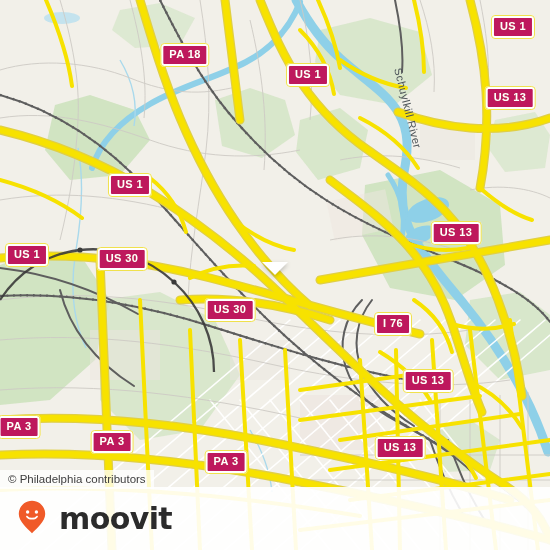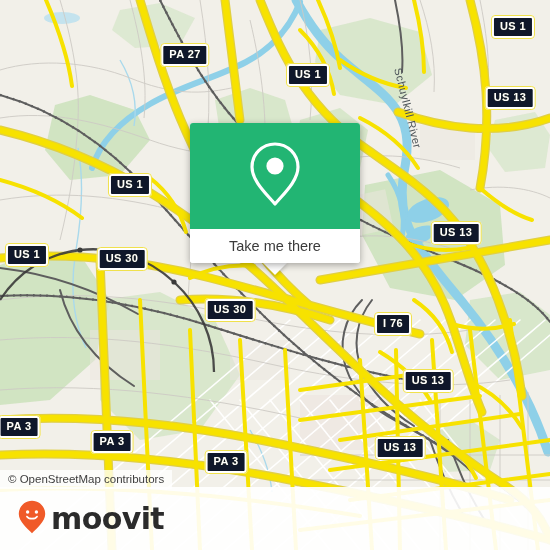--- a/index.html
+++ b/index.html
@@ -25,21 +25,21 @@
     width: 550px;
     height: 550px;
     background: #f2f0e9;
   }
   #map-svg { display: block; }
 
   
   .shield {
     position: absolute;
     transform: translate(-50%, -50%);
-    background: #0f172a;
+    background: #be185d;
     border: 2px solid #ffffff;
     outline: 1px solid #f0e14d;
     border-radius: 3px;
     color: #ffffff;
     font-family: "Liberation Sans", sans-serif;
     font-weight: bold;
     font-size: 11px;
     line-height: 11px;
     padding: 3px 6px 4px 6px;
     letter-spacing: 0.4px;
@@ -135,21 +135,21 @@
   }
   #bottom-title {
     font-size: 16.5px;
     color: #3a3a3a;
     font-family: "Liberation Sans", sans-serif;
     white-space: nowrap;
   }
   #moovit-logo {
     display: flex;
     align-items: center;
-    gap: 5px;
+    gap: 13px;
   }
   #moovit-wordmark {
     font-size: 30px;
     font-weight: bold;
     color: #2b2b2b;
     font-family: "DejaVu Sans", sans-serif;
     letter-spacing: -0.6px;
     line-height: 30px;
   }
 </style>
@@ -383,53 +383,40 @@
         <path d="M0,300 C18,272 46,254 80,250 C114,246 148,258 174,282
                  C200,306 214,338 214,372" stroke="#3a3a3a" stroke-width="2.3" fill="none" opacity="0.9"></path>
         <circle cx="80" cy="250" r="2.6" fill="#3a3a3a"></circle>
         <circle cx="174" cy="282" r="2.6" fill="#3a3a3a"></circle>
       </g>
     </svg>
 
     <div class="river-label" style="left:398px; top:62px; transform: rotate(76deg);">Schuylkill River</div>
 
     <div class="shield" style="left:513px; top:27px;">US 1</div>
-    <div class="shield" style="left:185px; top:55px;">PA 27</div>
+    <div class="shield" style="left:185px; top:55px;">PA 18</div>
     <div class="shield" style="left:308px; top:75px;">US 1</div>
     <div class="shield" style="left:510px; top:98px;">US 13</div>
     <div class="shield" style="left:130px; top:185px;">US 1</div>
     <div class="shield" style="left:456px; top:233px;">US 13</div>
     <div class="shield" style="left:27px;  top:255px;">US 1</div>
     <div class="shield" style="left:122px; top:259px;">US 30</div>
     <div class="shield" style="left:230px; top:310px;">US 30</div>
     <div class="shield" style="left:393px; top:324px;">I 76</div>
     <div class="shield" style="left:428px; top:381px;">US 13</div>
     <div class="shield" style="left:19px;  top:427px;">PA 3</div>
     <div class="shield" style="left:112px; top:442px;">PA 3</div>
     <div class="shield" style="left:226px; top:462px;">PA 3</div>
     <div class="shield" style="left:400px; top:448px;">US 13</div>
   </div>
 
   <div id="popup-tail"></div>
 
-  <div id="popup-card">
-    <div id="popup-green">
-      <span>
-        <svg width="54" height="66" viewBox="0 0 54 66" xmlns="http://www.w3.org/2000/svg">
-          <path d="M27 3 C14.3 3 4 13.3 4 26 C4 39.5 17.5 52 27 63 C36.5 52 50 39.5 50 26 C50 13.3 39.7 3 27 3 Z" fill="none" stroke="#ffffff" stroke-width="3.2" stroke-linejoin="round"></path>
-          <circle cx="27" cy="25" r="8.6" fill="#ffffff"></circle>
-        </svg>
-      </span>
-    </div>
-    <div id="popup-label-bar">
-      <span id="popup-label-text">Take me there</span>
-    </div>
-  </div>
-
-  <div id="attribution">© OpenStreetMap contributors</div>
+
+  <div id="attribution">© Philadelphia contributors</div>
 
   <div id="bottom-bar">
 
     <div id="moovit-logo">
       <span>
         <svg width="28" height="34" viewBox="0 0 28 34" xmlns="http://www.w3.org/2000/svg">
           <path d="M14 0.8 C6.7 0.8 0.8 6.7 0.8 14 C0.8 21.6 9.2 28.2 14 33.2
                    C18.8 28.2 27.2 21.6 27.2 14 C27.2 6.7 21.3 0.8 14 0.8 Z" fill="#f05a28"></path>
           <circle cx="9.6" cy="12" r="1.7" fill="#ffffff"></circle>
           <circle cx="18.4" cy="12" r="1.7" fill="#ffffff"></circle>

